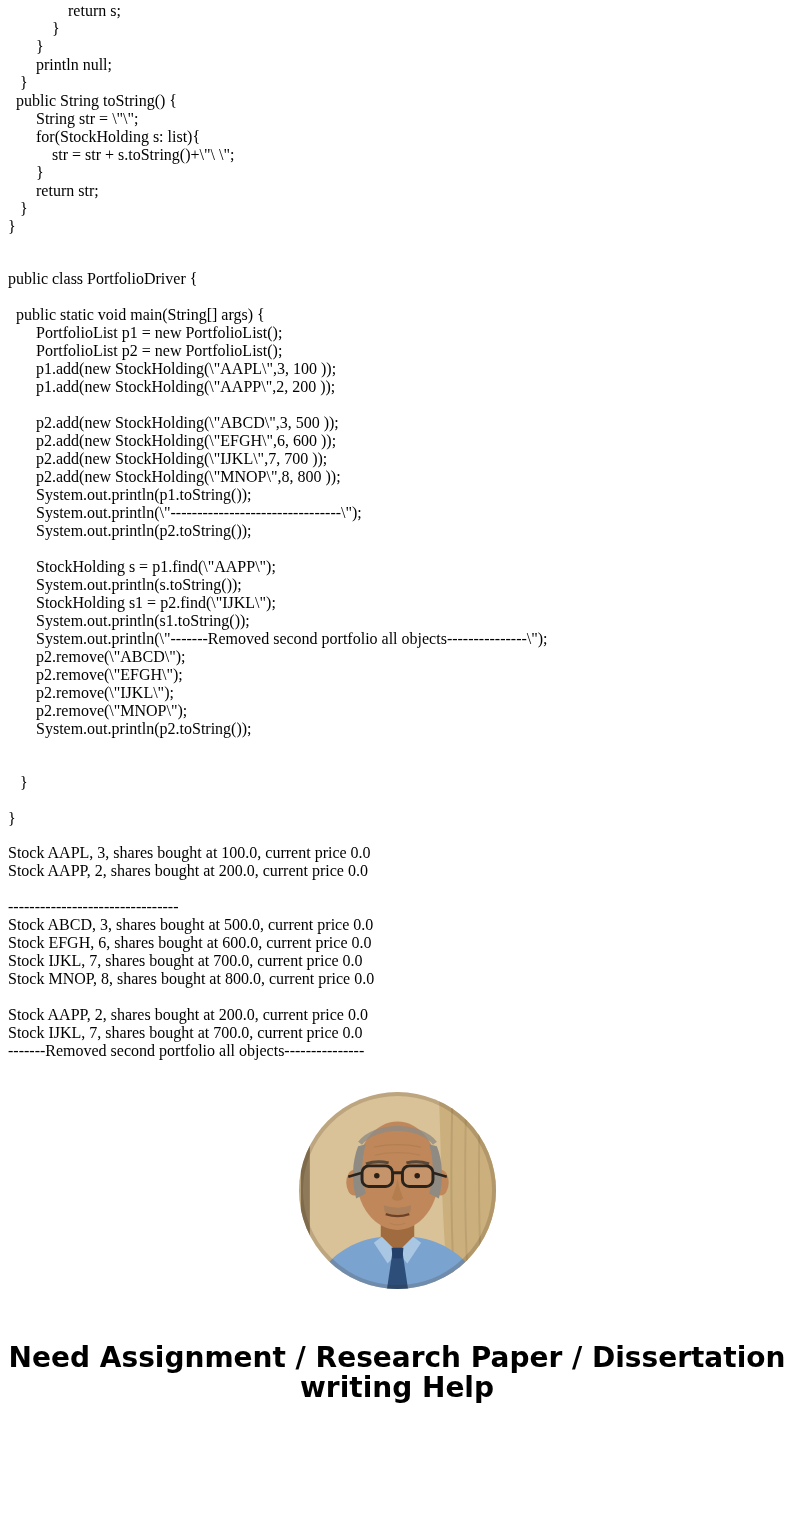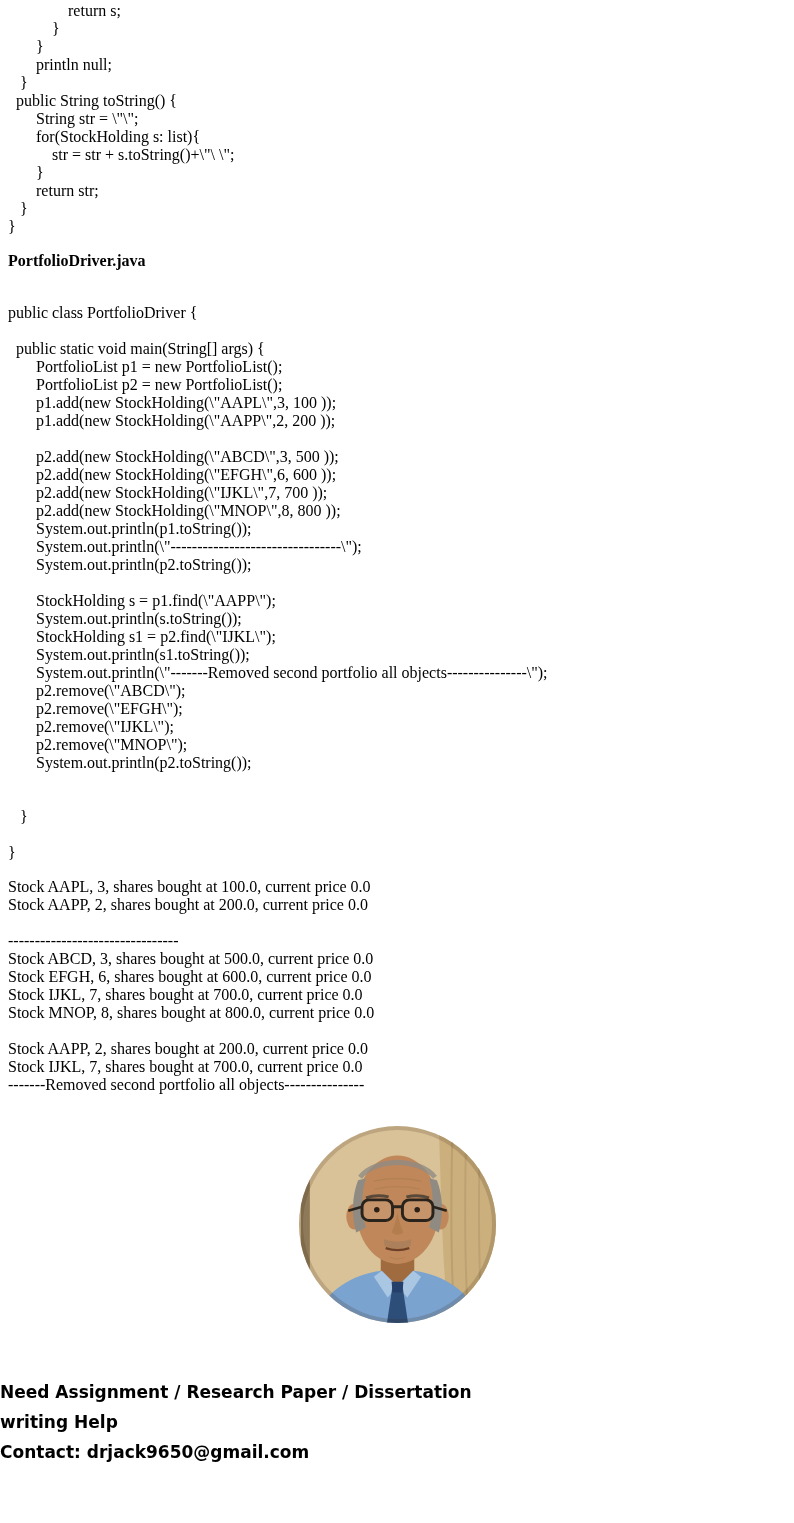--- a/index.html
+++ b/index.html
@@ -30,23 +30,24 @@
     width: 197px;
     height: 197px;
     border-radius: 50%;
     overflow: hidden;
     flex: 0 0 auto;
   }
   .photo svg { width: 100%; height: 100%; display: block; }
   .footer {
     margin-top: 54px;
     padding-bottom: 22px;
+    text-align: center;
     font-family: "DejaVu Sans", sans-serif;
     font-weight: bold;
-    font-size: 17px;
+    font-size: 28px;
     line-height: 30px;
     color: #000;
   }
 </style>
 </head>
 <body>
 
 <main class="doc">
     <div class="block">               return s;
            }
@@ -54,21 +55,20 @@
        println null;
    }
   public String toString() {
        String str = \"\";
        for(StockHolding s: list){
            str = str + s.toString()+\"\ \";
        }
        return str;
    }
 }</div>
-    <div class="block heading">PortfolioDriver.java</div>
     <div class="block">
 public class PortfolioDriver {
 
   public static void main(String[] args) {
        PortfolioList p1 = new PortfolioList();
        PortfolioList p2 = new PortfolioList();
        p1.add(new StockHolding(\"AAPL\",3, 100 ));
        p1.add(new StockHolding(\"AAPP\",2, 200 ));
 
        p2.add(new StockHolding(\"ABCD\",3, 500 ));
@@ -160,14 +160,13 @@
       </g>
 
       <circle cx="100" cy="100" r="118" fill="none" stroke="rgba(60,38,15,0.18)" stroke-width="44"></circle>
     </svg>
   </div>
 </div>
 
 <footer class="footer">
   <div>Need Assignment / Research Paper / Dissertation</div>
   <div>writing Help</div>
-  <div>Contact: drjack9650@gmail.com</div>
 </footer>
 
 </body></html>

